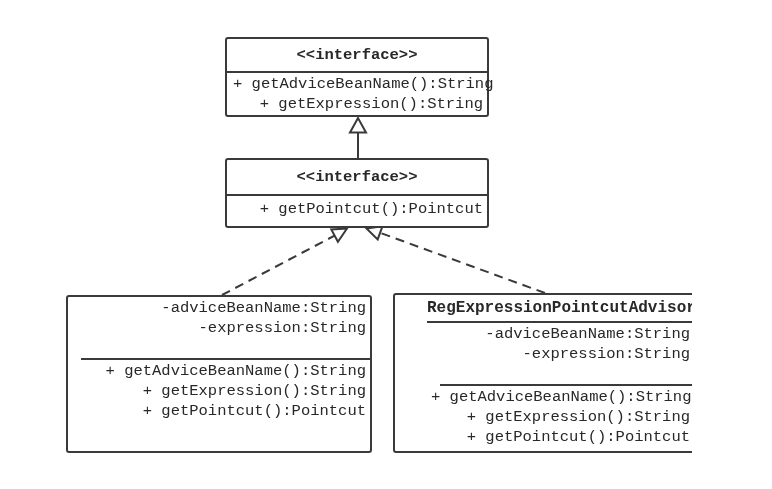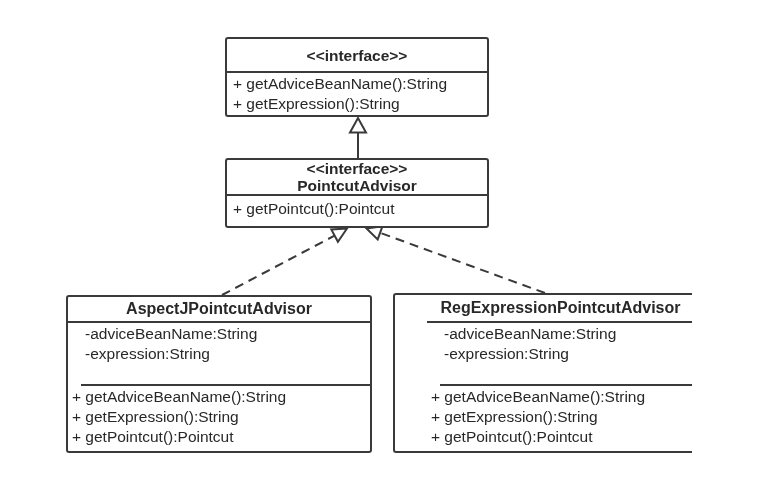--- a/index.html
+++ b/index.html
@@ -5,21 +5,21 @@
   html, body {
     margin: 0;
     padding: 0;
     background: #ffffff;
   }
   #canvas {
     position: relative;
     width: 692px;
     height: 489px;
     background: #ffffff;
-    font-family: Liberation Sans, sans-serif;
+    font-family: Liberation Mono, monospace;
     color: #282828;
     overflow: hidden;
   }
   #connector-layer {
     position: absolute;
     left: 0;
     top: 0;
     width: 772px;
     height: 489px;
     pointer-events: none;
@@ -57,20 +57,21 @@
     text-align: left;
   }
   .uml-fields {
     border-bottom: 2px solid #3a3a3a;
     margin-left: 13px;
   }
   .member {
     font-size: 15.5px;
     line-height: 20px;
     white-space: nowrap;
+    text-align: right;
   }
   .pad-top-box { padding: 1px 4px 1px 6px; }
   .pad-bottom-box { padding: 1px 4px 1px 4px; }
 </style>
 </head>
 <body>
 
 <div id="canvas">
 
   <svg id="connector-layer" viewBox="0 0 772 489" xmlns="http://www.w3.org/2000/svg">
@@ -97,31 +98,27 @@
     </div>
     <div class="uml-section pad-top-box">
       <div class="member">+ getAdviceBeanName():String</div>
       <div class="member">+ getExpression():String</div>
     </div>
   </div>
 
   <div class="uml-class" style="left:225px; top:158px; width:264px; height:70px;">
     <div class="uml-header" style="height:36px;">
       <div class="stereotype">&lt;&lt;interface&gt;&gt;</div>
-      <div class="class-name">PointcutAdvisor</div>
     </div>
     <div class="uml-section" style="padding:3px 4px 1px 6px;">
       <div class="member">+ getPointcut():Pointcut</div>
     </div>
   </div>
 
   <div class="uml-class" style="left:66px; top:295px; width:306px; height:158px;">
-    <div class="uml-header" style="height:26px;">
-      <div class="class-name-solo">AspectJPointcutAdvisor</div>
-    </div>
     <div class="uml-section uml-fields pad-bottom-box" style="height:63px;">
       <div class="member">-adviceBeanName:String</div>
       <div class="member">-expression:String</div>
     </div>
     <div class="uml-section pad-bottom-box">
       <div class="member">+ getAdviceBeanName():String</div>
       <div class="member">+ getExpression():String</div>
       <div class="member">+ getPointcut():Pointcut</div>
     </div>
   </div>

